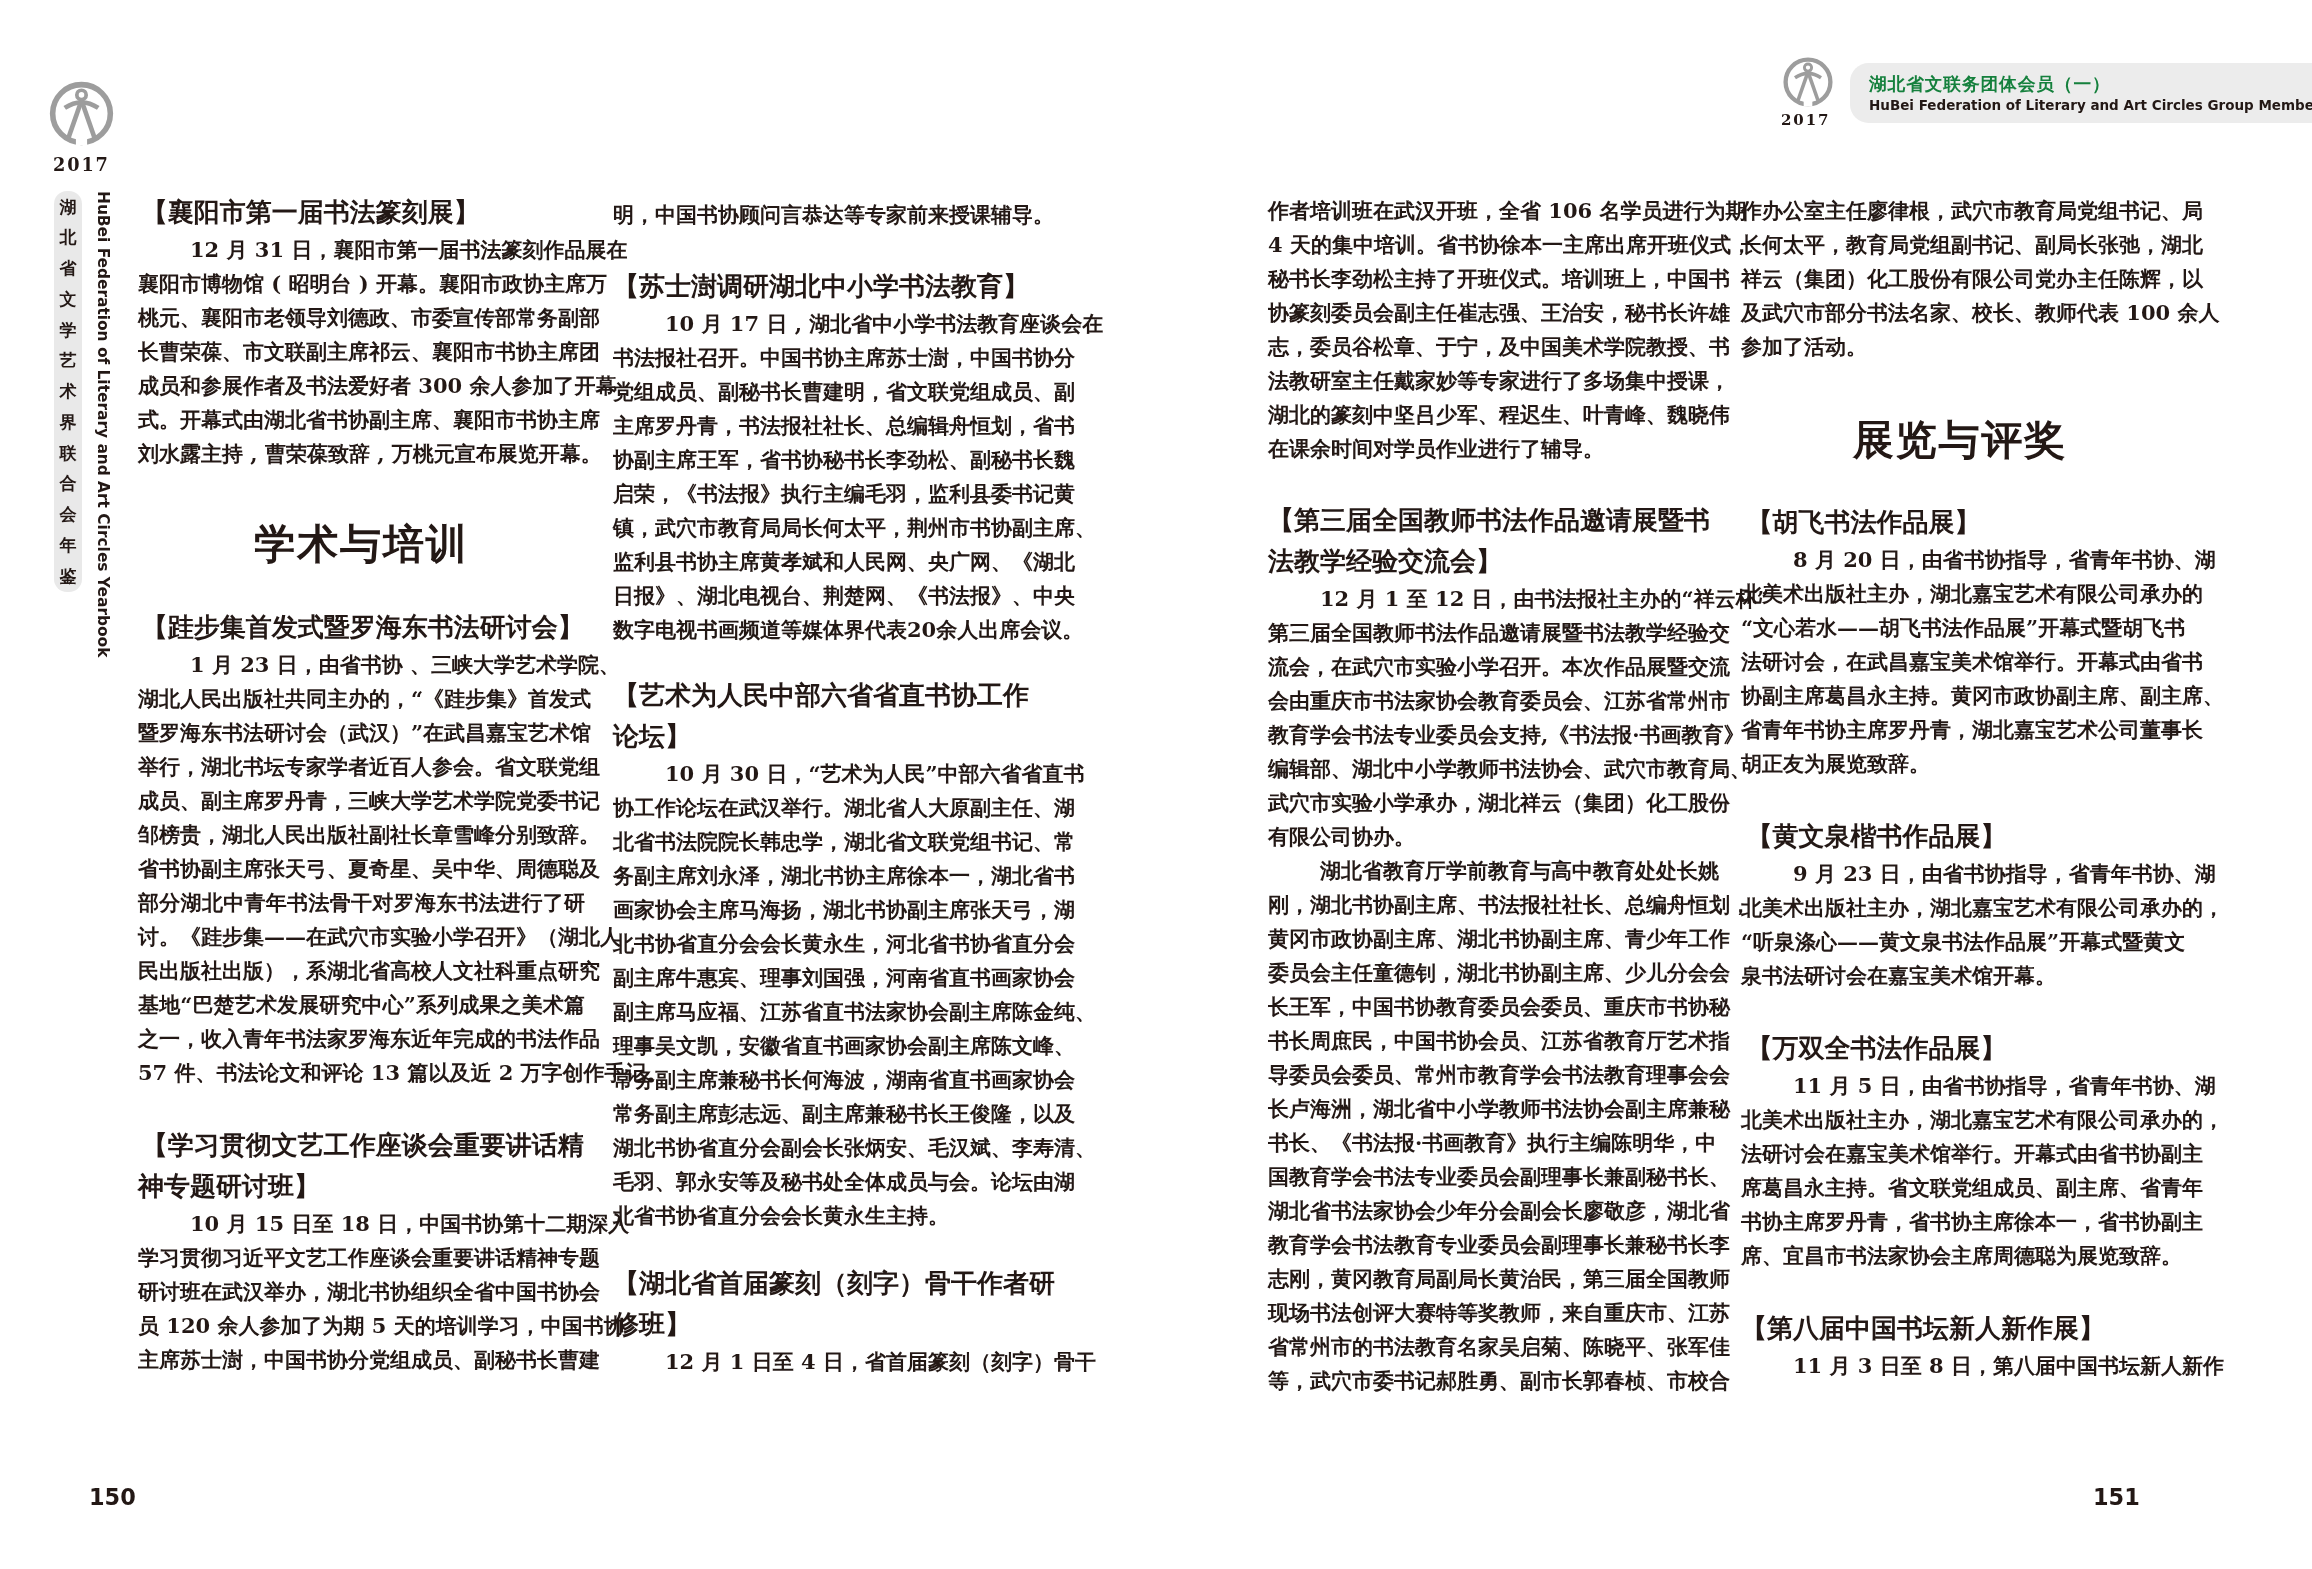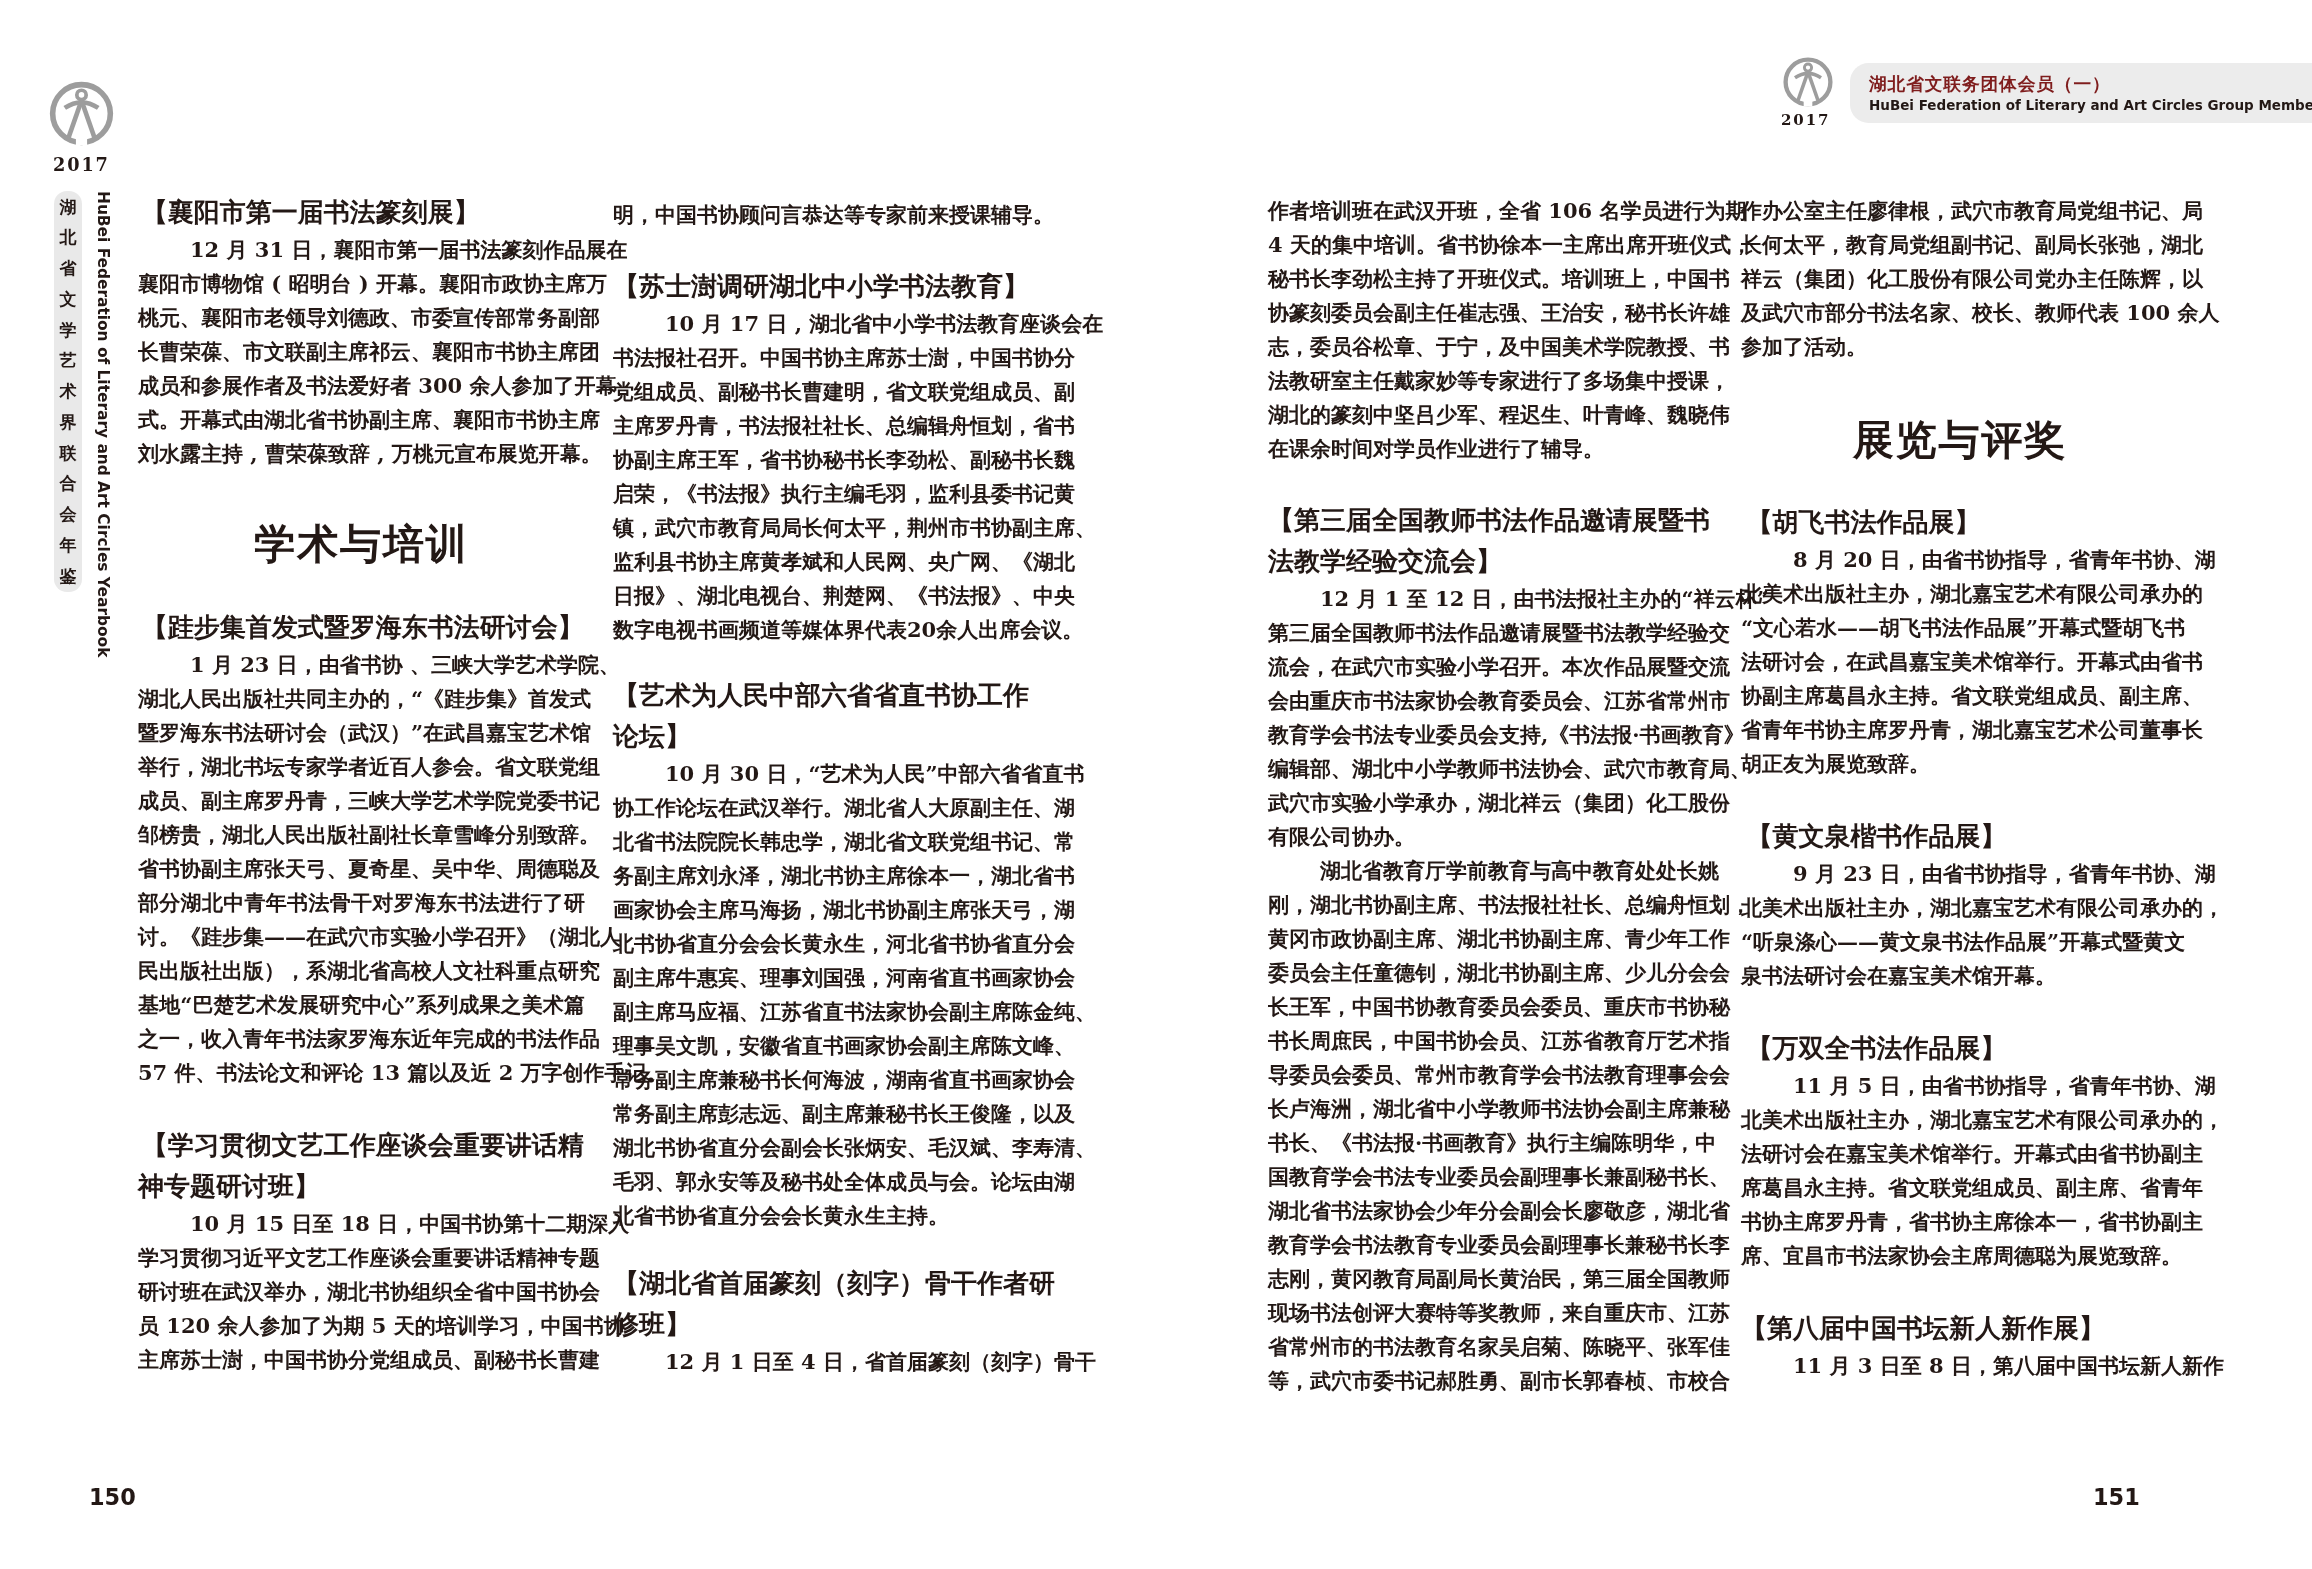--- a/index.html
+++ b/index.html
@@ -15,21 +15,21 @@
   
   .vstrip { left: 54px; top: 191px; width: 28px; height: 401px; background: #e9e9e9; border-radius: 13px;
             display: flex; flex-direction: column; align-items: center; justify-content: space-between; padding: 7.5px 0; box-sizing: border-box; }
   .vstrip span { font-family: "DejaVu Sans", sans-serif; font-weight: bold; font-size: 17px; line-height: 1; color: #231815; }
   .vtext-en { left: 93px; top: 191px; width: 18.6px; height: 401px; }
   .vtext-en span { display: block; transform-origin: 0 0; transform: rotate(90deg) translate(0, -18.6px);
                    white-space: nowrap; font-family: "DejaVu Sans", sans-serif; font-weight: bold; font-size: 15.4px; color: #231815; width: 401px; }
 
   
   .hdr-band { left: 1850px; top: 63px; width: 462px; height: 60px; background: #ececec; border-radius: 18.6px 0 0 18.6px; }
-  .hdr-cn { left: 1869px; top: 72px; font-family: "DejaVu Sans", sans-serif; font-weight: bold; font-size: 17.7px; color: #7f1d1d; letter-spacing: 0.9px; white-space: nowrap; }
+  .hdr-cn { left: 1869px; top: 72px; font-family: "DejaVu Sans", sans-serif; font-weight: bold; font-size: 17.7px; color: #15803d; letter-spacing: 0.9px; white-space: nowrap; }
   .hdr-en { left: 1869px; top: 97px; font-family: "DejaVu Sans", sans-serif; font-weight: bold; font-size: 13.5px; color: #231815; white-space: nowrap; }
 
   
   .col { position: absolute; width: 447px; }
   .ln { display: block; height: 34px; line-height: 34px; font-size: 21px; font-weight: bold; white-space: nowrap;
         text-align: justify; text-align-last: justify; letter-spacing: 0; }
   .ln.last { text-align-last: left; }
   .ln.indent { padding-left: 52px; }
   .hd { display: block; font-family: Liberation Sans, sans-serif; font-weight: bold; font-size: 26px;
         height: 41px; line-height: 41px; white-space: nowrap; color: #231815; }
@@ -205,21 +205,21 @@
   <span class="ln">及武穴市部分书法名家、校长、教师代表 100 余人</span>
   <span class="ln last">参加了活动。</span>
   <span style="display:block;height:48px;"></span>
   <span class="sec">展览与评奖</span>
   <span style="display:block;height:34px;"></span>
   <span class="hd" style="margin-left:5.6px;">【胡飞书法作品展】</span>
   <span class="ln indent">8 月 20 日，由省书协指导，省青年书协、湖</span>
   <span class="ln">北美术出版社主办，湖北嘉宝艺术有限公司承办的</span>
   <span class="ln">“文心若水——胡飞书法作品展”开幕式暨胡飞书</span>
   <span class="ln">法研讨会，在武昌嘉宝美术馆举行。开幕式由省书</span>
-  <span class="ln">协副主席葛昌永主持。省文联党组成员、副主席、</span>
+  <span class="ln">协副主席葛昌永主持。黄冈市政协副主席、副主席、</span>
   <span class="ln">省青年书协主席罗丹青，湖北嘉宝艺术公司董事长</span>
   <span class="ln last">胡正友为展览致辞。</span>
   <span style="display:block;height:35px;"></span>
   <span class="hd" style="margin-left:5.6px;">【黄文泉楷书作品展】</span>
   <span class="ln indent">9 月 23 日，由省书协指导，省青年书协、湖</span>
   <span class="ln">北美术出版社主办，湖北嘉宝艺术有限公司承办的，</span>
   <span class="ln">“听泉涤心——黄文泉书法作品展”开幕式暨黄文</span>
   <span class="ln last">泉书法研讨会在嘉宝美术馆开幕。</span>
   <span style="display:block;height:35px;"></span>
   <span class="hd" style="margin-left:5.6px;">【万双全书法作品展】</span>

